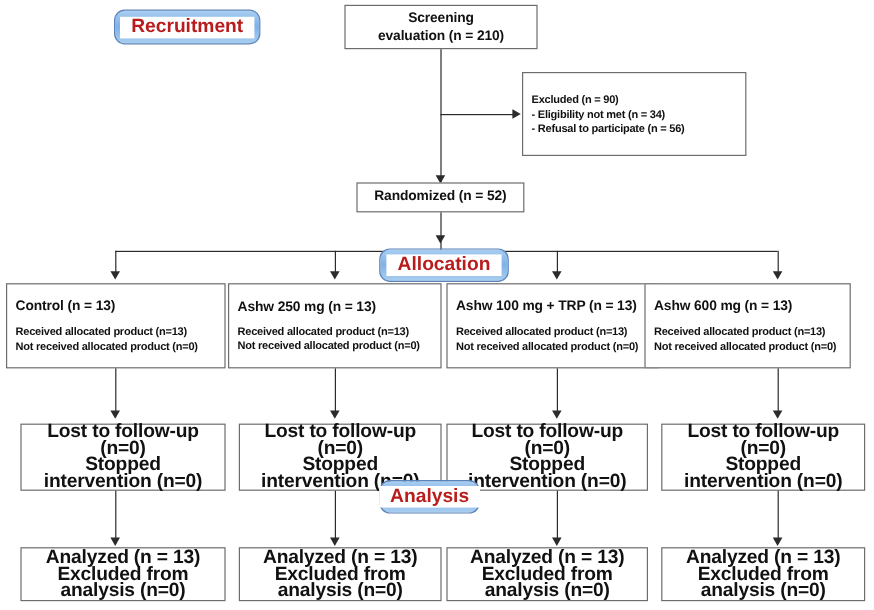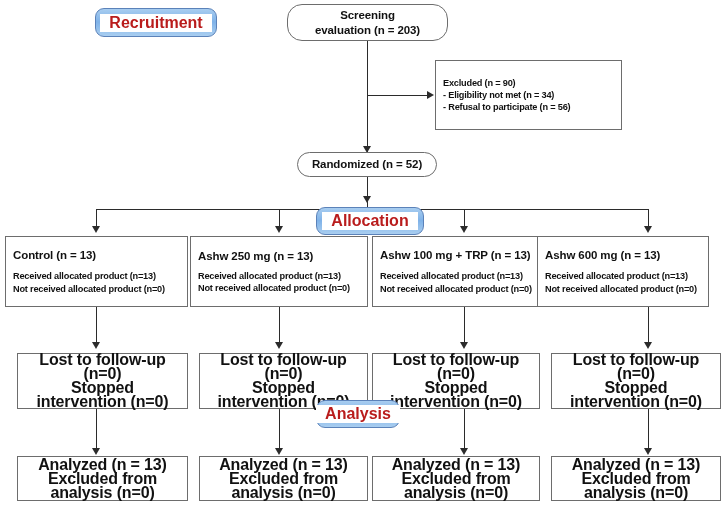--- a/index.html
+++ b/index.html
@@ -18,21 +18,21 @@
   
   .node{
     border:1.4px solid #6d6d6d;
     background:#ffffff;
     box-sizing:border-box;
     display:flex;
     flex-direction:column;
     justify-content:center;
     padding:3px 7px;
   }
-  .node.center{align-items:center;text-align:center;border-radius:15px;}
+  .node.center{align-items:center;text-align:center;}
   .node .ttl{
     font-weight:bold;
     font-size:11.5px;
     line-height:15px;
     letter-spacing:-0.1px;
   }
   .node .sub{
     font-weight:bold;
     font-size:9.2px;
     line-height:12.3px;
@@ -86,21 +86,21 @@
 <body>
 
 <div id="stage">
 
   <div class="abs banner" style="left:95px;top:8px;width:122px;height:29px;">
     <span class="cap">Recruitment</span>
   </div>
 
   <div class="abs node center" style="left:287px;top:4px;width:161px;height:37px;">
     <div class="ttl">Screening</div>
-    <div class="ttl">evaluation (n = 203)</div>
+    <div class="ttl">evaluation (n = 210)</div>
   </div>
 
   <div class="vline" style="left:367px;top:41px;height:112px;"></div>
   <div class="arrow-d" style="left:363px;top:146px;"></div>
 
   <div class="hline" style="left:367px;top:95px;width:61px;"></div>
   <div class="arrow-r" style="left:427px;top:91px;"></div>
 
   <div class="abs node" style="left:435px;top:60px;width:187px;height:70px;">
     <div class="sub">Excluded (n = 90)</div>

